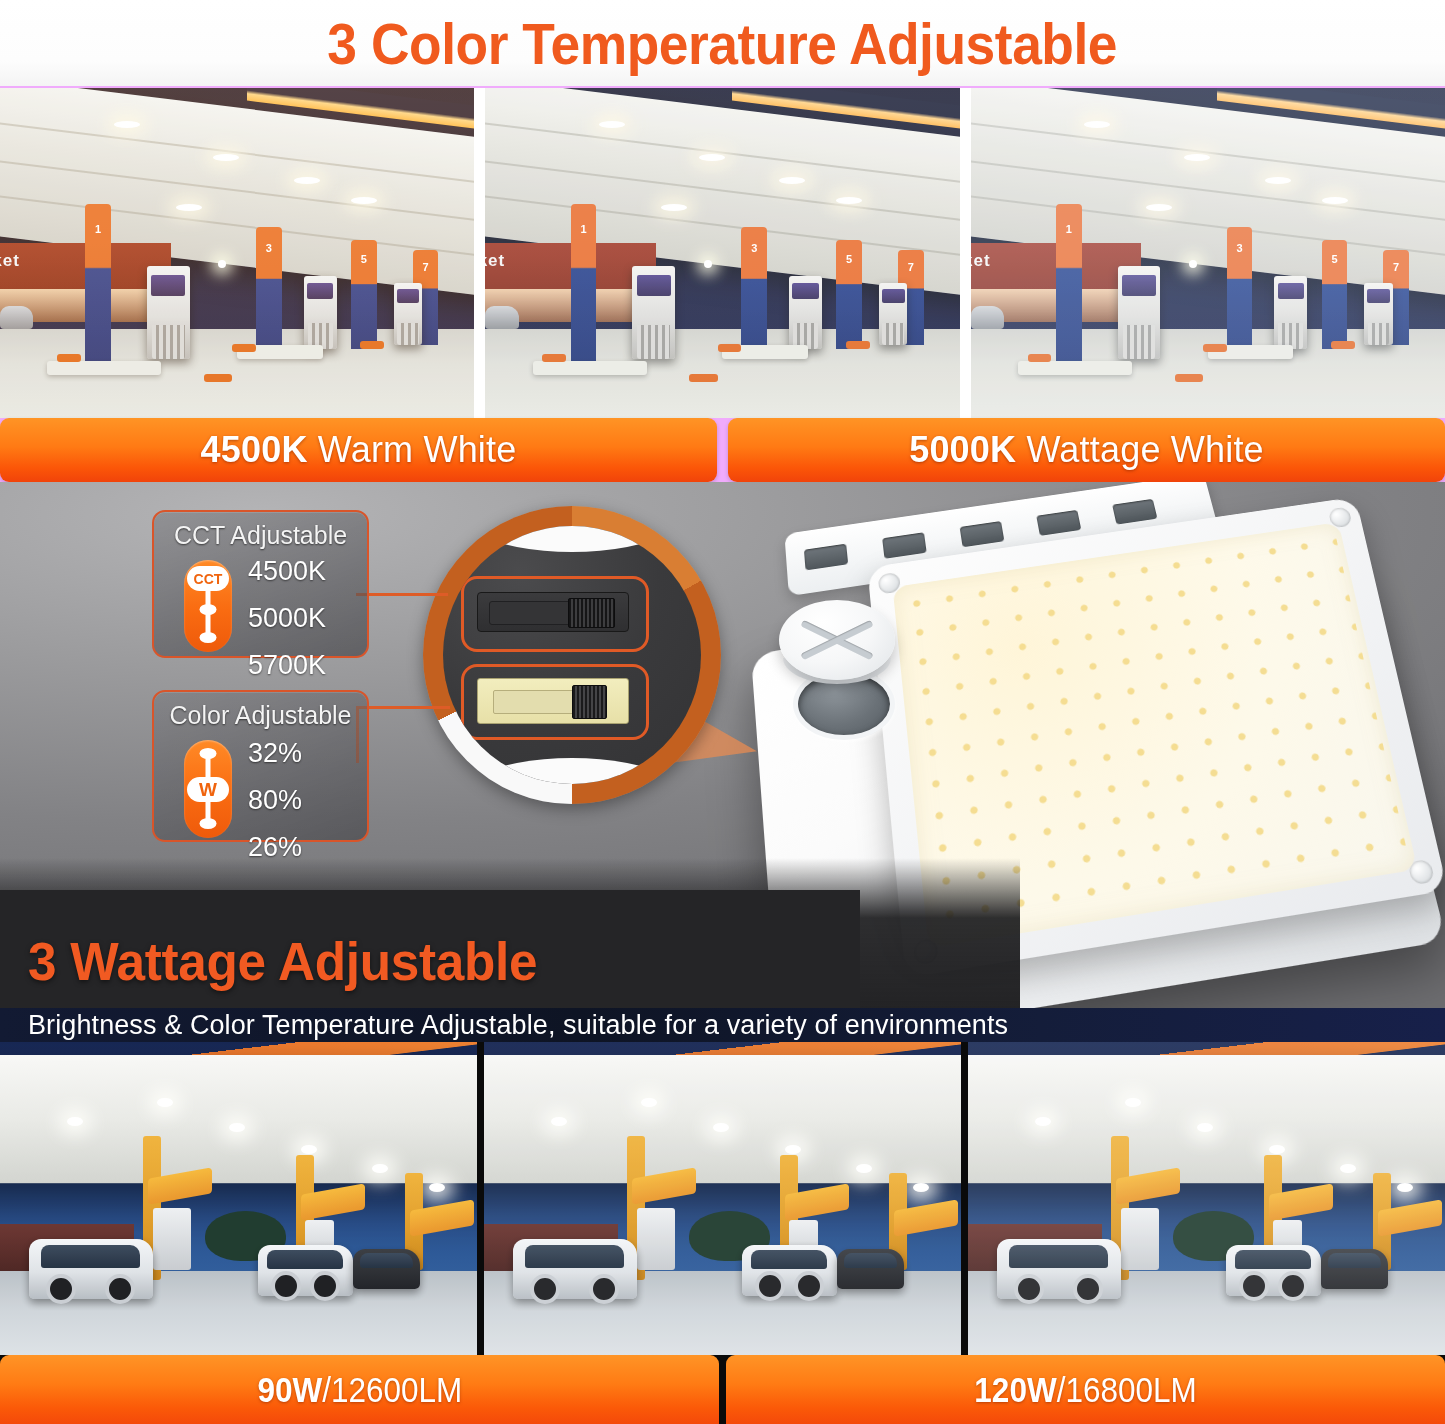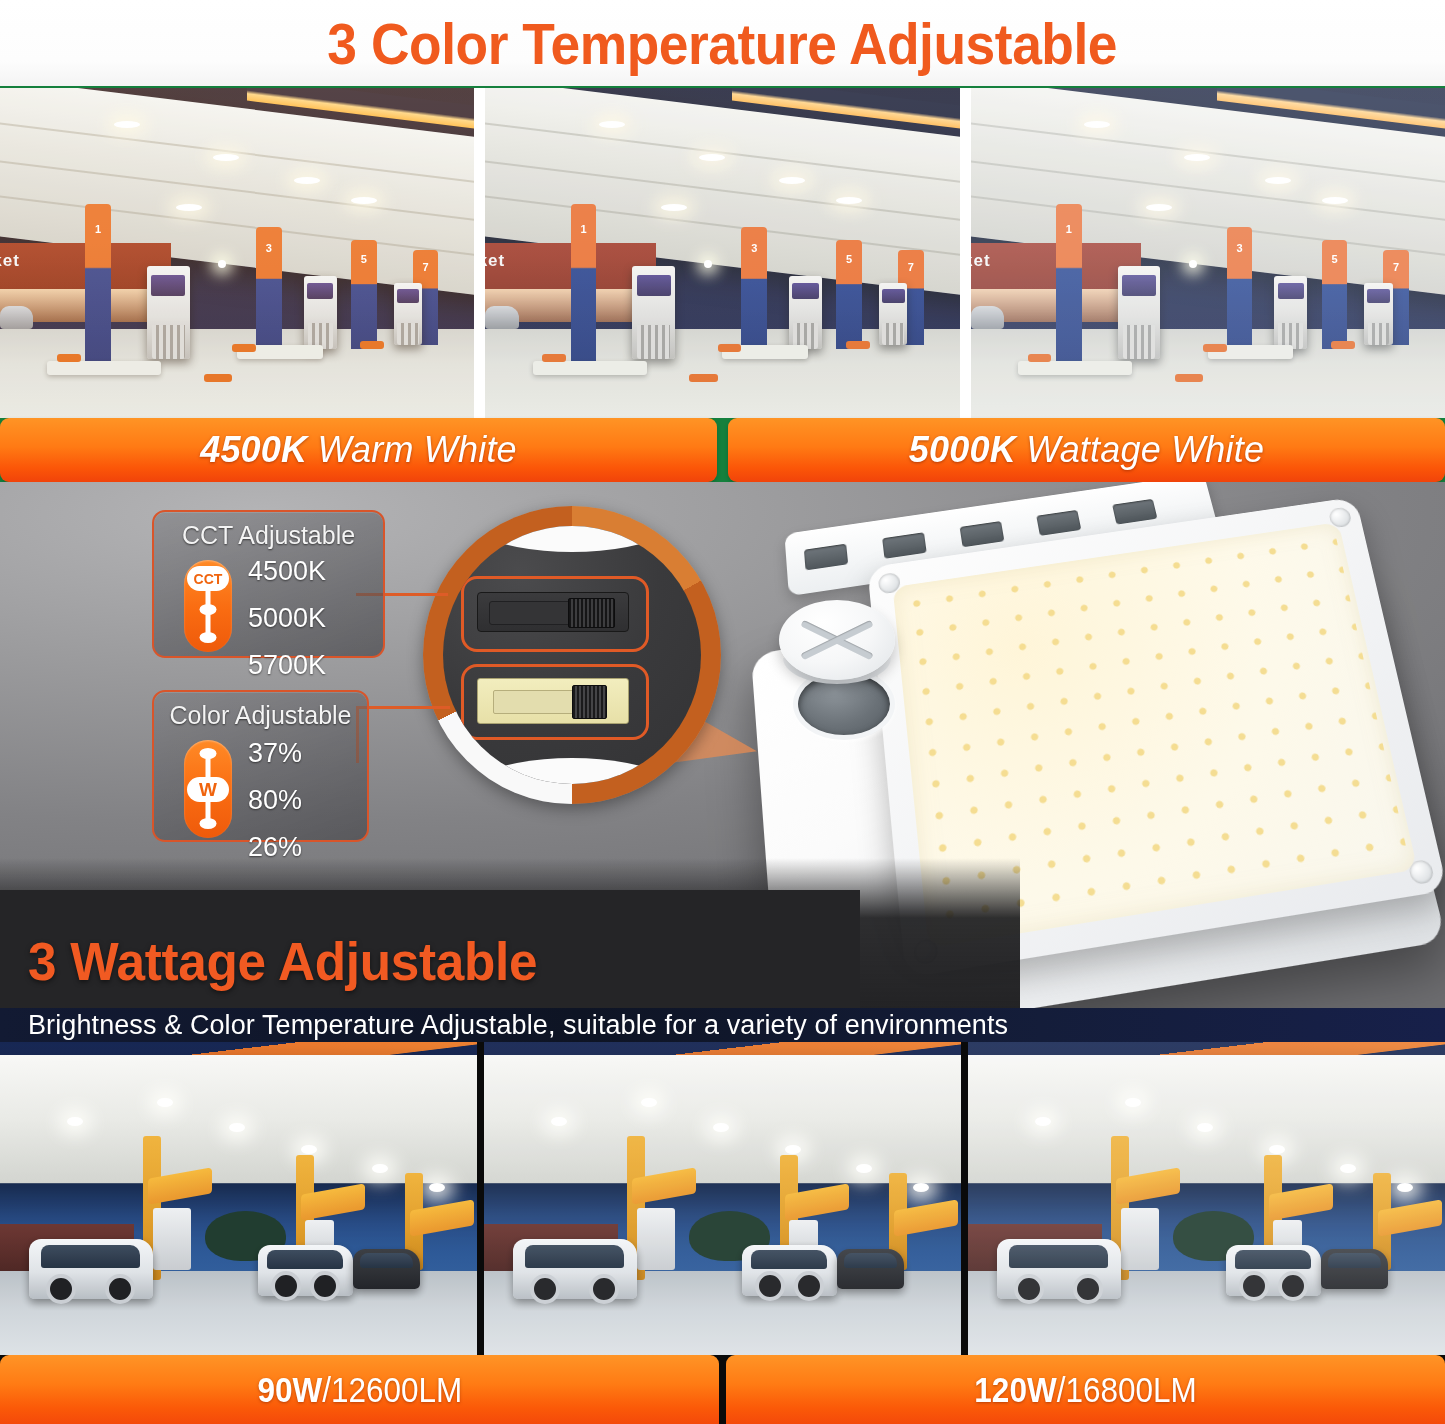--- a/index.html
+++ b/index.html
@@ -1,17 +1,17 @@
 <!DOCTYPE html>
 <html><head>
 <meta charset="utf-8">
 <style>
   html,body{margin:0;padding:0;background:#fff;}
   body{width:1445px;height:1424px;overflow:hidden;font-family:"Liberation Sans",sans-serif;}
-  .page{position:relative;width:1445px;height:1424px;overflow:hidden;background:#15803d;}
+  .page{position:relative;width:1445px;height:1424px;overflow:hidden;background:#f0abfc;}
 
   
   .header{
     position:absolute;left:0;top:0;width:1445px;height:86px;
     background:linear-gradient(180deg,#ffffff 0%,#fdfdfd 70%,#f4f4f4 100%);
     display:flex;align-items:center;justify-content:center;
   }
   .header-title{
     font-family:"Liberation Sans Narrow","Liberation Sans",sans-serif;
     font-weight:bold;font-size:58px;letter-spacing:-0.5px;
@@ -78,21 +78,20 @@
   .cctbar{
     flex:1 1 0;border-radius:9px;
     background:linear-gradient(180deg,#FF9425 0%,#FF7A14 45%,#FB5608 78%,#F1430A 100%);
     display:flex;align-items:center;justify-content:center;
     box-shadow:0 2px 4px rgba(0,0,0,.18);
   }
   .cctbar .txt{
     font-family:"Liberation Sans Narrow","Liberation Sans",sans-serif;
     font-size:36px;color:#ffffff;white-space:nowrap;letter-spacing:.2px;
     text-shadow:0 1px 3px rgba(120,30,0,.55);
-    font-style:italic;
   }
   .cctbar .txt b{font-weight:bold;}
   .cctbar .txt span{font-weight:normal;}
 
   
   .mid{
     position:absolute;left:0;top:482px;width:1445px;height:526px;overflow:hidden;
     background:
       radial-gradient(120% 95% at 18% 6%, #b4b4b6 0%, #9c9c9e 30%, #828285 62%, #6d6d70 100%);
   }
@@ -533,21 +532,21 @@
         <div class="sw-cream-track"></div>
         <div class="sw-cream-knob"></div>
       </div>
     </div>
 
     <div class="connector" style="left:356px;top:111px;width:92px;height:3px;"></div>
     <div class="connector" style="left:356px;top:111px;width:3px;height:3px;"></div>
     <div class="connector" style="left:356px;top:224px;width:94px;height:3px;"></div>
     <div class="connector" style="left:356px;top:225px;width:3px;height:56px;"></div>
 
-    <div class="callout" style="left:152px;top:28px;width:213px;height:144px;padding-left:16px;">
+    <div class="callout" style="left:152px;top:28px;width:213px;height:144px;">
       <div class="callout-title">CCT Adjustable</div>
 
       <div class="slider-pill" style="left:30px;top:48px;height:92px;">
         <div class="slider-stem" style="top:18px;height:64px;"></div>
         <div class="slider-dot" style="top:44px;"></div>
         <div class="slider-dot" style="top:72px;"></div>
         <div class="slider-badge" style="top:6px;font-size:14px;">CCT</div>
       </div>
 
       <div class="opt-list" style="left:94px;top:36px;">
@@ -561,21 +560,21 @@
       <div class="callout-title">Color Adjustable</div>
 
       <div class="slider-pill" style="left:30px;top:48px;height:98px;">
         <div class="slider-stem" style="top:10px;height:78px;"></div>
         <div class="slider-dot" style="top:8px;"></div>
         <div class="slider-dot" style="top:78px;"></div>
         <div class="slider-badge" style="top:37px;font-size:19px;">W</div>
       </div>
 
       <div class="opt-list" style="left:94px;top:38px;">
-        <div>37%</div>
+        <div>32%</div>
         <div>80%</div>
         <div>26%</div>
       </div>
     </div>
 
     <div class="wattage-head" style="position:absolute;left:28px;top:448px;">3 Wattage Adjustable</div>
   </div>
 
   <div class="subband">
     <div class="txt">Brightness &amp; Color Temperature Adjustable, suitable for a variety of environments</div>

